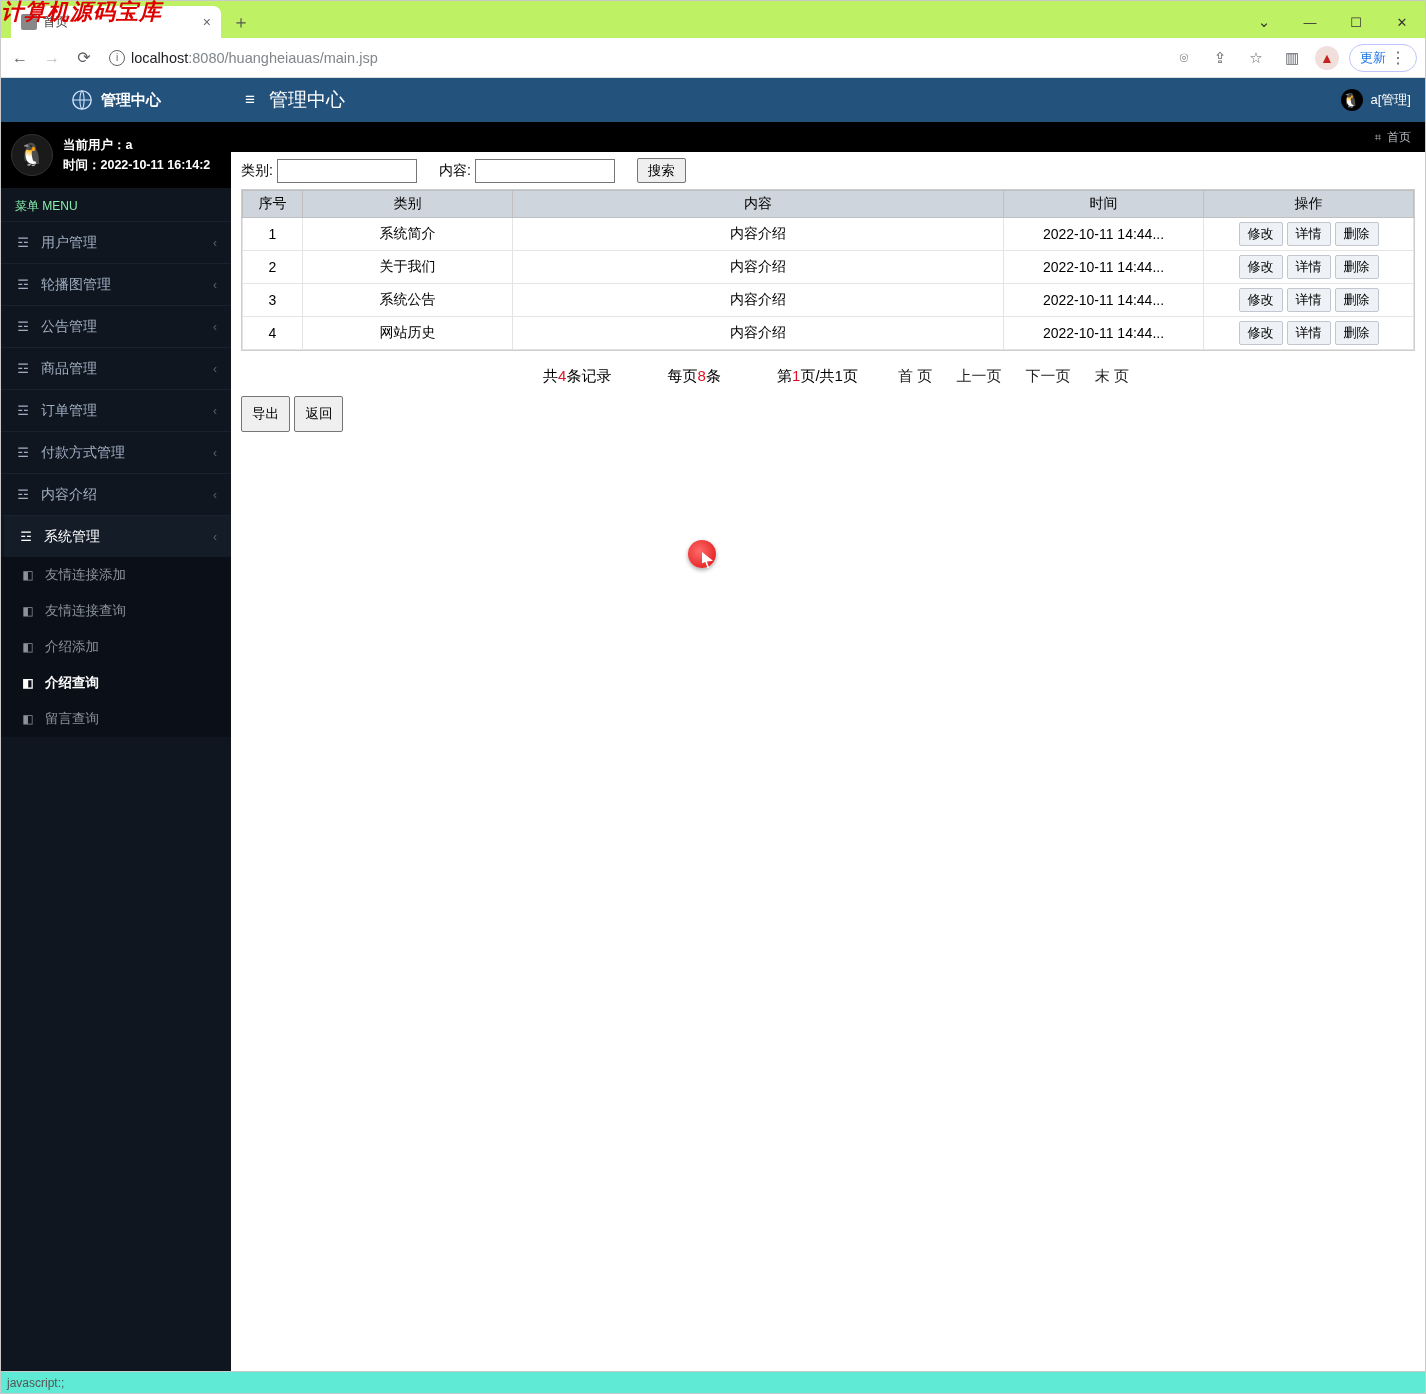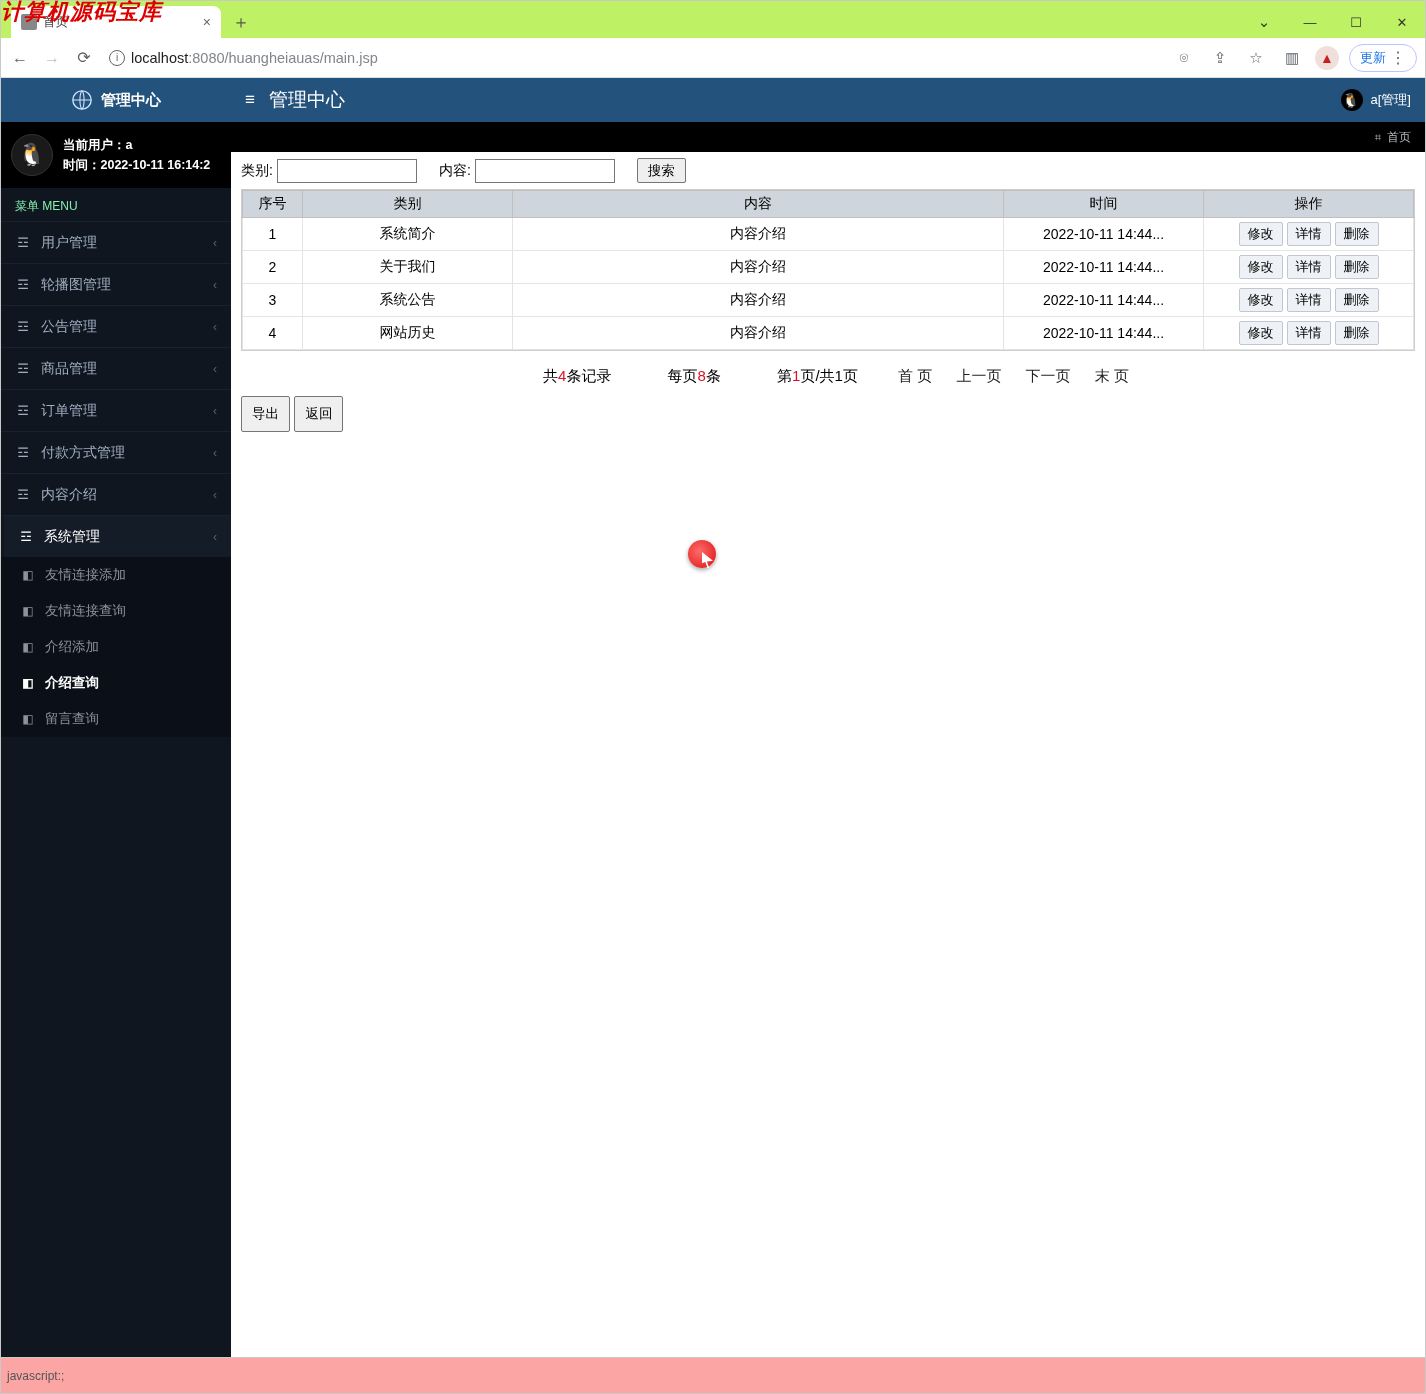--- a/index.html
+++ b/index.html
@@ -72,21 +72,21 @@
 .pager        { text-align:center; padding:16px 0 10px; font-size:15px; }
 .pager a      { color:#222; margin:0 10px; text-decoration:none; }
 .pager .num   { color:#d12; }
 .pager .seg   { display:inline-block; margin:0 26px; }
 
 .belowbtns    { padding:0 10px 10px; }
 .belowbtns button{ height:36px; padding:0 10px; border:1px solid #767676; background:#efefef; font-size:13.5px; border-radius:2px; cursor:pointer; }
 
 .footer       { border-top:1px solid #d3d3d3; padding:10px 14px; font-size:14px; color:#333; font-weight:700; }
 
-.statusbar    { height:36px; border-top:1px solid #c9c9c9; background:#fca5a5; font-size:12px; color:#555; display:flex; align-items:center; padding:0 6px; }
+.statusbar    { height:22px; border-top:1px solid #c9c9c9; background:#5eead4; font-size:12px; color:#555; display:flex; align-items:center; padding:0 6px; }
 
 .cursor-dot   { position:absolute; left:688px; top:540px; width:28px; height:28px; border-radius:50%; background:radial-gradient(circle at 40% 40%, #ff6a6a, #d11); box-shadow:0 2px 4px rgba(0,0,0,.35); pointer-events:none; }
 .cursor-dot::after{ content:""; position:absolute; left:14px; top:12px; width:11px; height:16px; background:#fff; clip-path:polygon(0 0,100% 55%,45% 60%,65% 100%,50% 100%,30% 62%,0 70%); }
 
 svg{display:block}
 </style>
 </head>
 <body>
 
 <div class="chrome">

